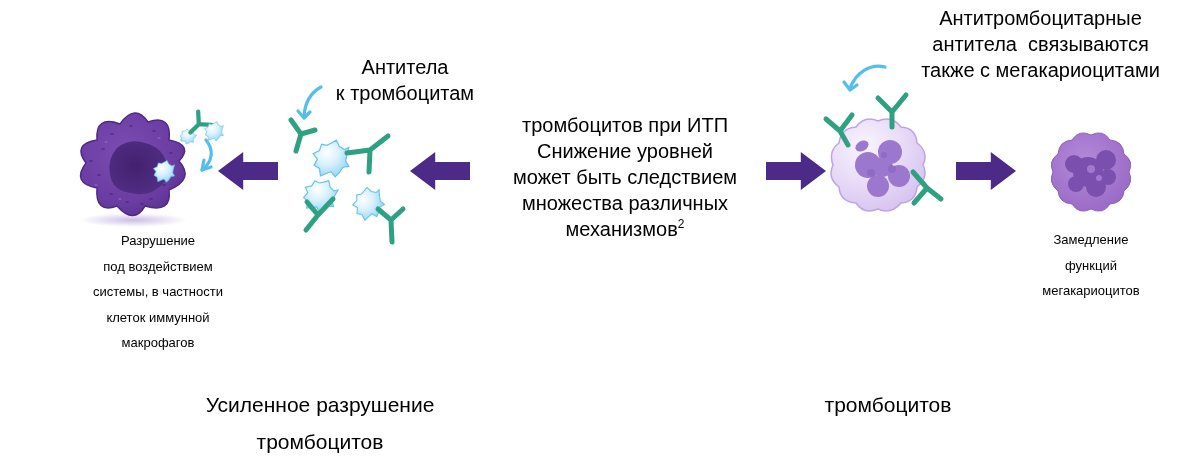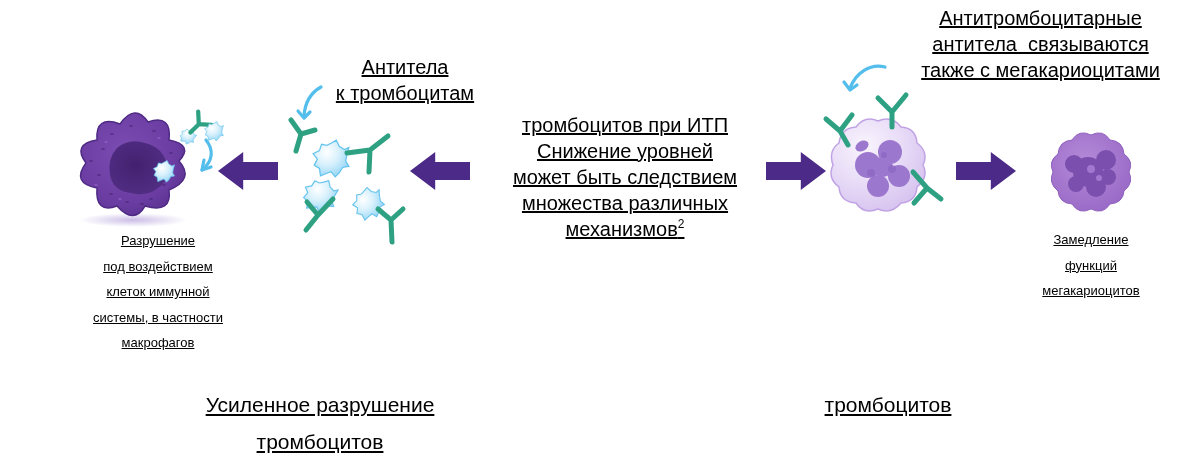--- a/index.html
+++ b/index.html
@@ -5,21 +5,21 @@
   :root{
     --arrow-purple:#4c2a87;
     --antibody-green:#2fa183;
     --curved-arrow-blue:#53bdec;
     --text-color:#000000;
   }
   html,body{margin:0;padding:0;background:#ffffff;}
   body{font-family:"Liberation Sans", sans-serif; color:var(--text-color);}
   #canvas{position:relative;width:1200px;height:472px;background:#ffffff;overflow:hidden;}
   .txt{position:absolute;text-align:center;color:var(--text-color);}
-  .txt div{white-space:pre-wrap;text-decoration:underline;}
+  .txt div{white-space:pre-wrap;}
   .body-text{font-size:20px;line-height:26px;}
   .caption-text{font-size:13px;line-height:25.5px;}
   .heading-text{font-size:21px;line-height:37px;}
   sup{font-size:0.6em;line-height:0;}
   .fig{position:absolute;}
   .flow-arrow{position:absolute;width:60px;height:38px;background:var(--arrow-purple,#4c2a87);}
   .flow-left{clip-path:polygon(0% 50%,42% 0%,42% 26%,100% 26%,100% 74%,42% 74%,42% 100%);}
   .flow-right{clip-path:polygon(100% 50%,58% 0%,58% 26%,0% 26%,0% 74%,58% 74%,58% 100%);}
   .ab-path{stroke:var(--antibody-green,#2fa183);stroke-width:5;fill:none;stroke-linecap:round;stroke-linejoin:round;}
   .curve-path{stroke:var(--curved-arrow-blue,#53bdec);stroke-width:3.2;fill:none;stroke-linecap:round;stroke-linejoin:round;}
@@ -191,22 +191,22 @@
     <div>тромбоцитов при ИТП</div>
     <div>Снижение уровней</div>
     <div>может быть следствием</div>
     <div>множества различных</div>
     <div><span>механизмов</span><sup>2</sup></div>
   </div>
 
   <div class="txt caption-text" style="left:38px;top:228px;width:240px">
     <div>Разрушение</div>
     <div>под воздействием</div>
+    <div>системы, в частности</div>
     <div>клеток иммунной</div>
-    <div>системы, в частности</div>
     <div>макрофагов</div>
   </div>
 
   <div class="txt caption-text" style="left:985px;top:227px;width:212px">
     <div>Замедление</div>
     <div>функций</div>
     <div>мегакариоцитов</div>
   </div>
 
   <div class="txt heading-text" style="left:70px;top:386px;width:500px">

